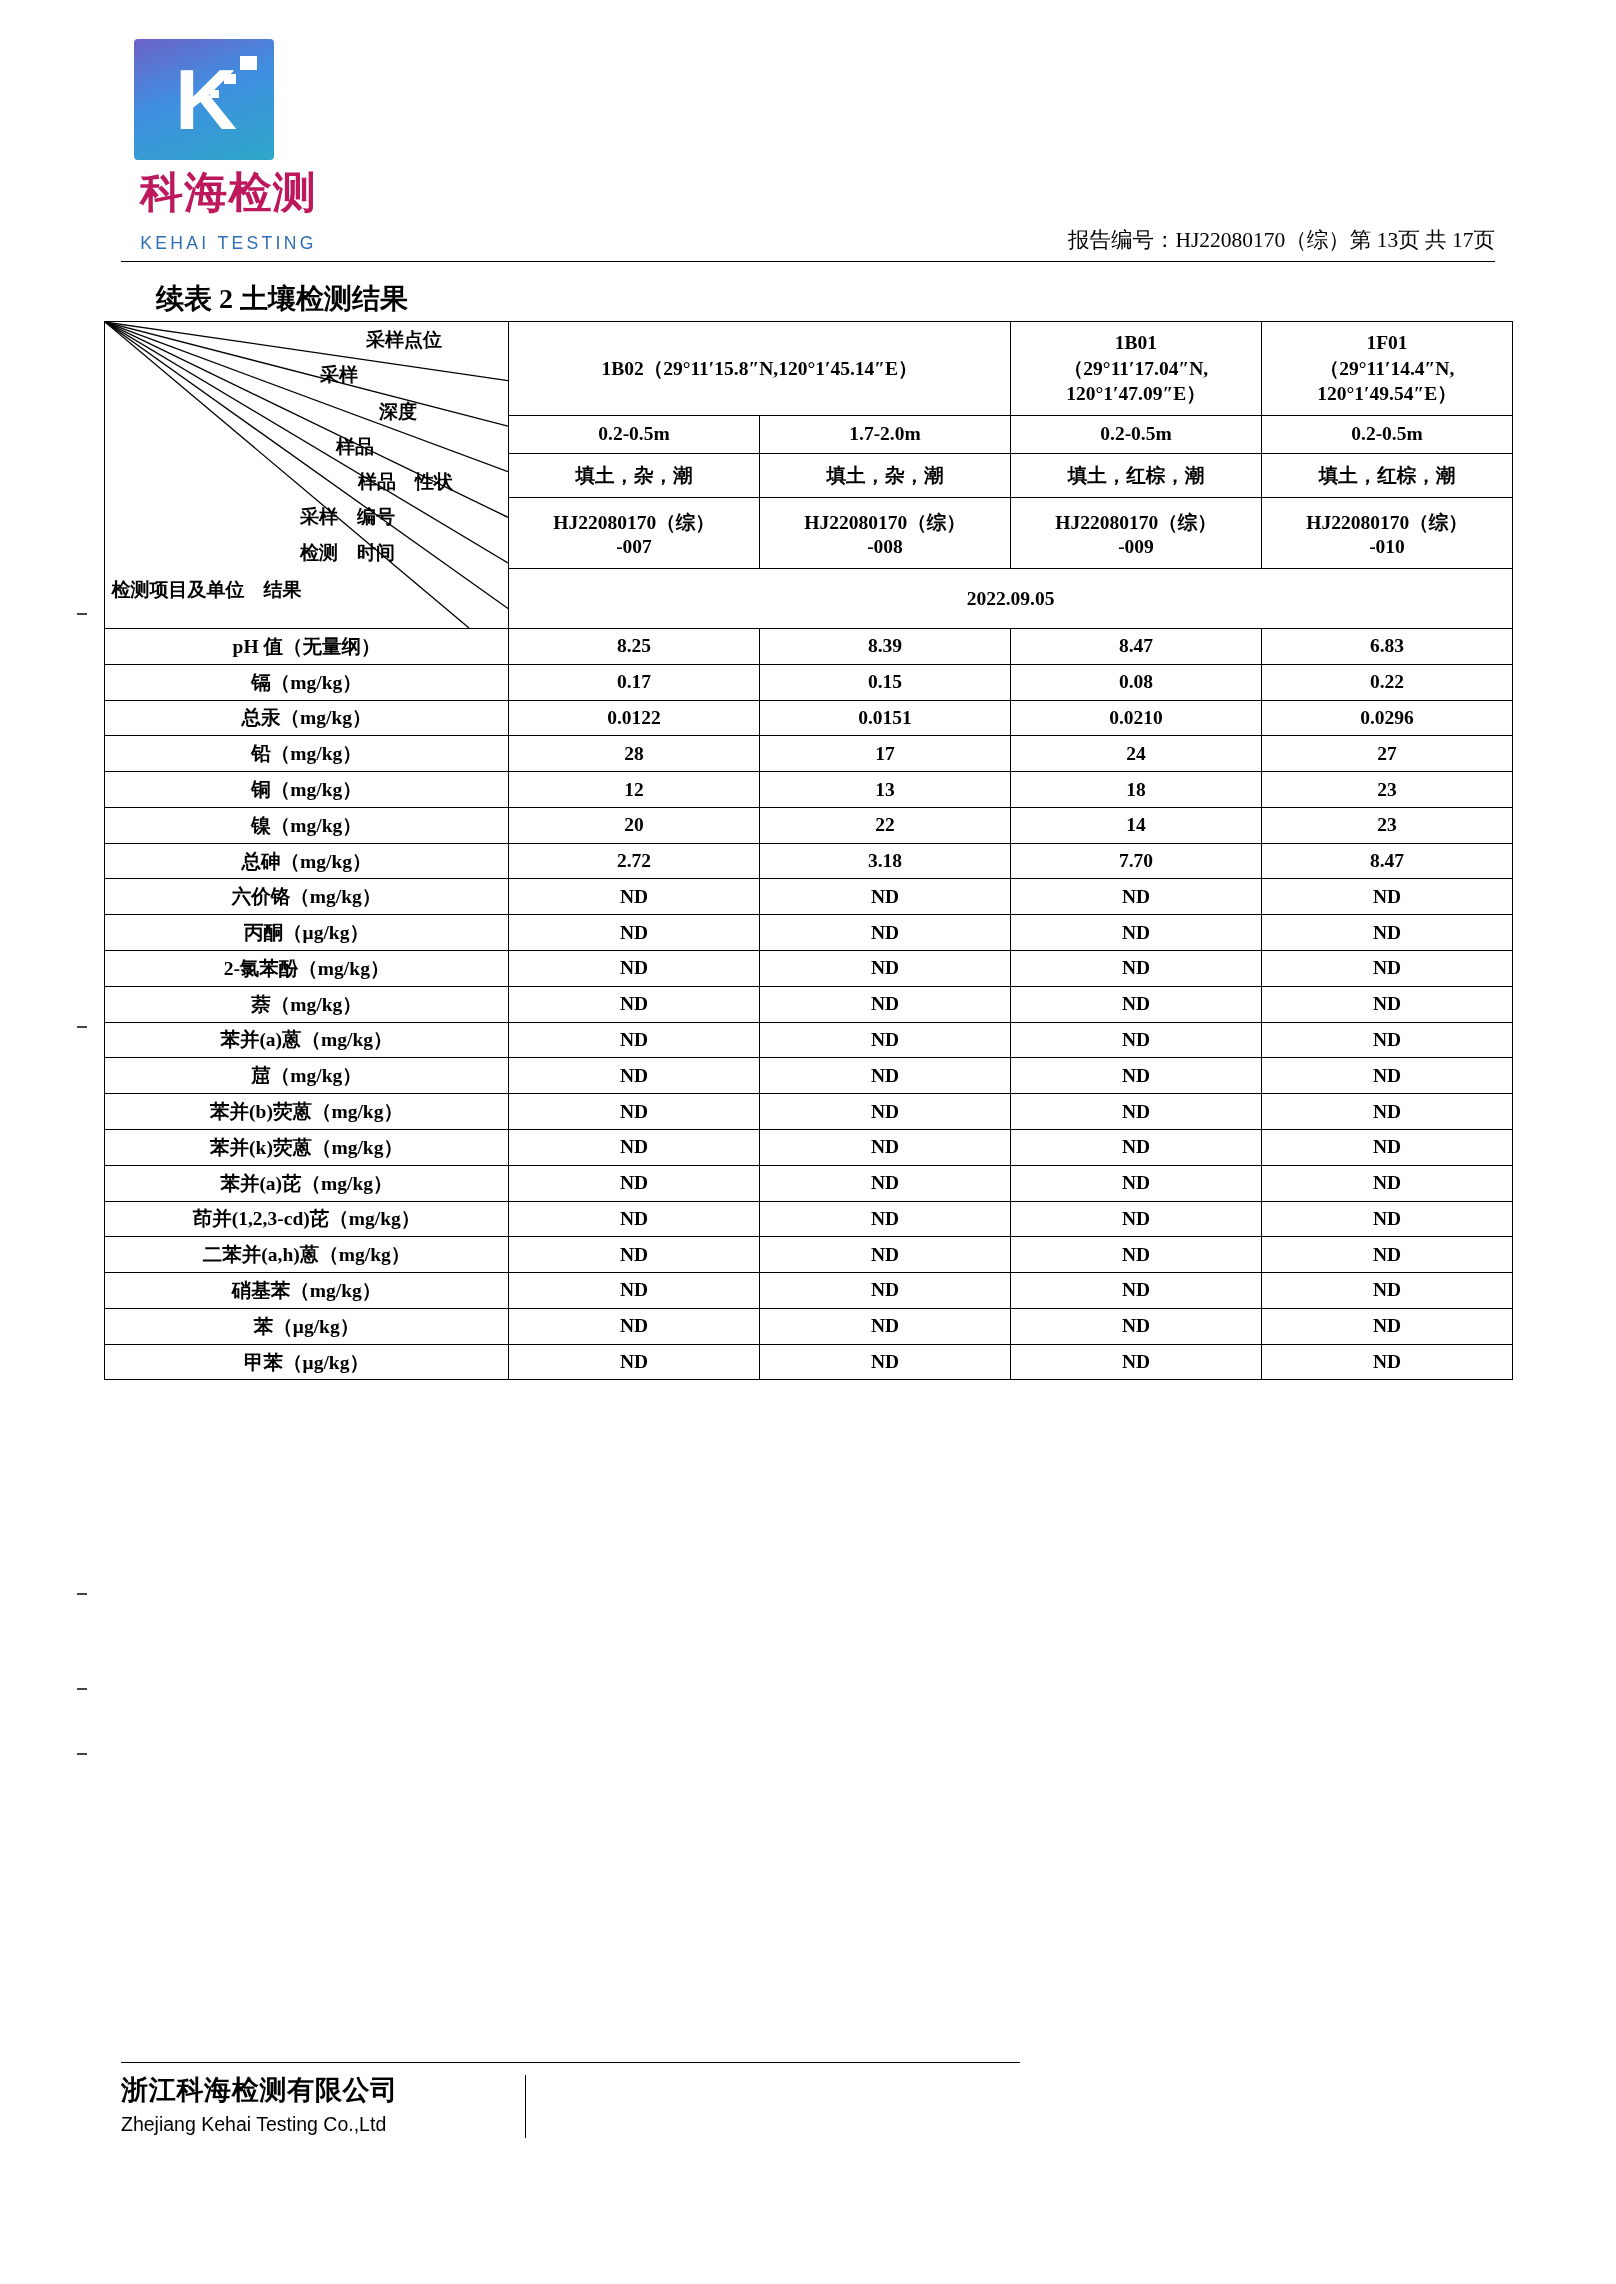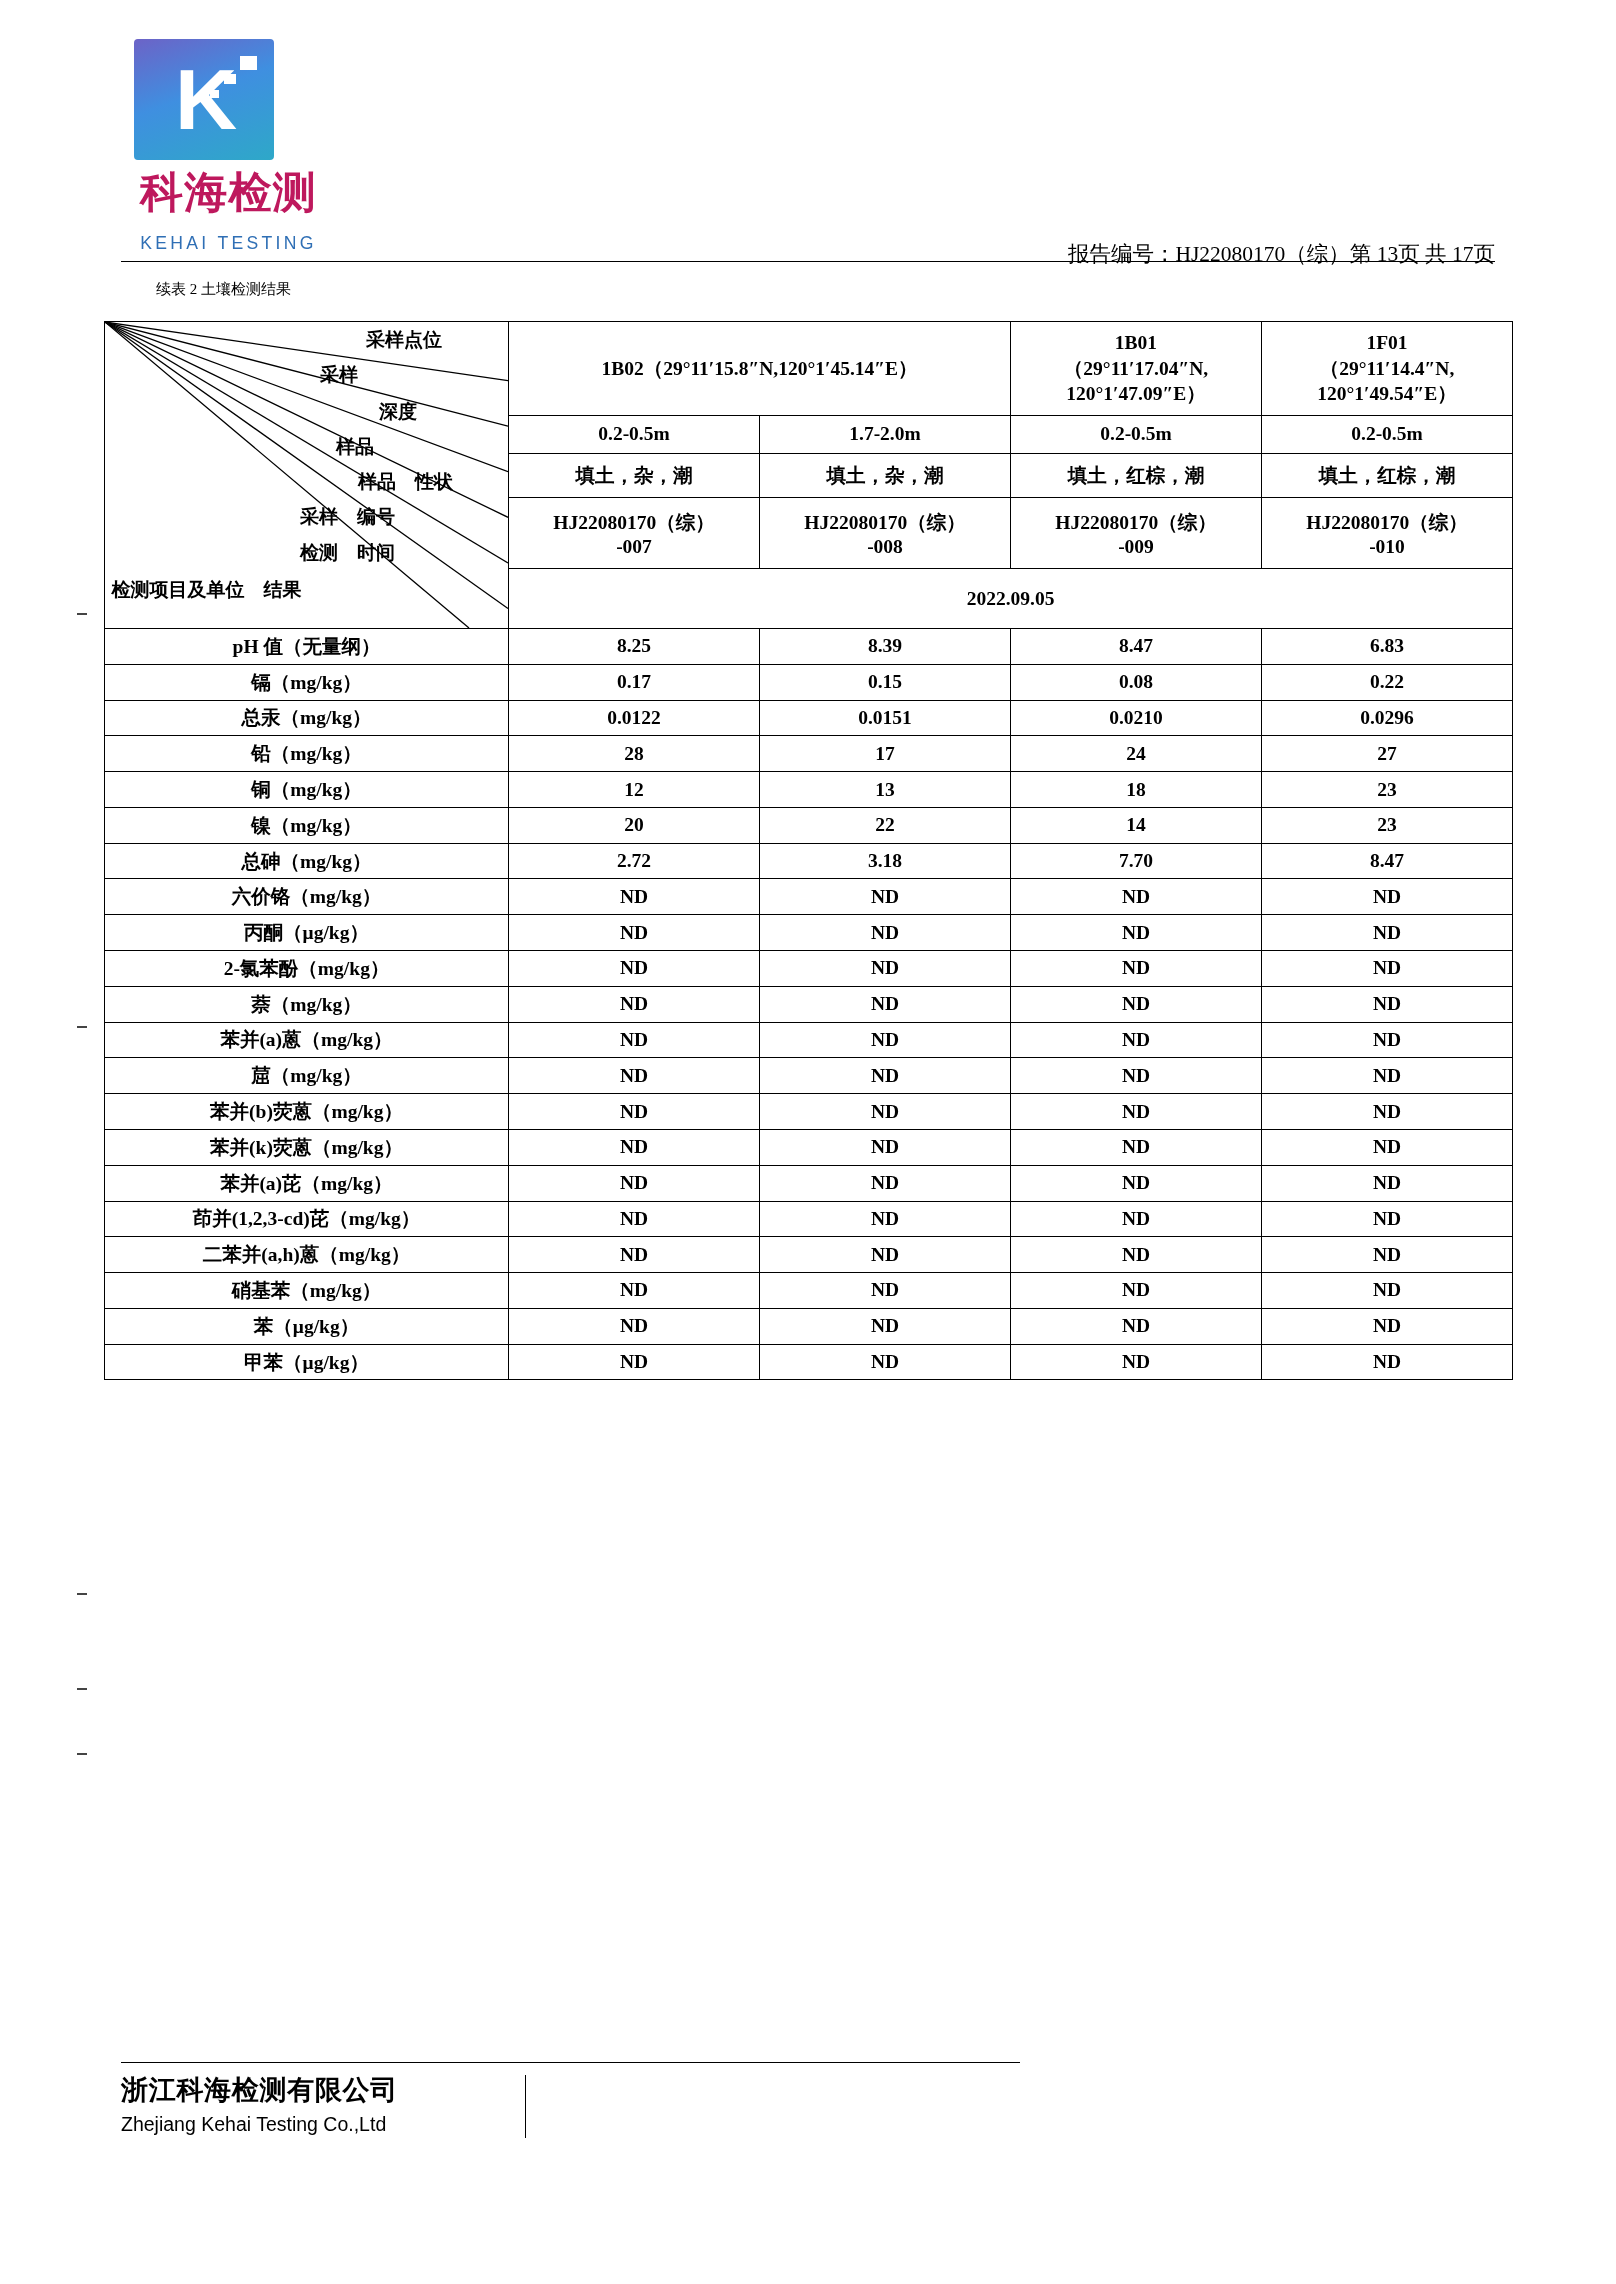--- a/index.html
+++ b/index.html
@@ -83,41 +83,41 @@
     color: #2f6fb5;
     letter-spacing: 3.3px;
     text-align: center;
     width: 215px;
     margin-top: 11px;
   }
 
   .report-no {
     position: absolute;
     right: 121px;
-    top: 239px;
+    top: 225px;
     width: 586px;
     text-align: right;
     font-size: 21.5px;
     font-family: "Liberation Serif", serif;
     padding-bottom: 3.9px;
   }
   .header-rule {
     position: absolute;
     left: 121px;
     right: 121px;
     top: 261px;
     border-bottom: 1.3px solid #000;
   }
 
   .table-title {
     position: absolute;
     left: 156px;
     top: 280px;
-    font-size: 15px;
-    font-weight: normal;
+    font-size: 28px;
+    font-weight: bold;
     font-family: "Liberation Serif", serif;
   }
 
   
   table.main {
     position: absolute;
     left: 104px;
     top: 321px;
     border-collapse: collapse;
     table-layout: fixed;

